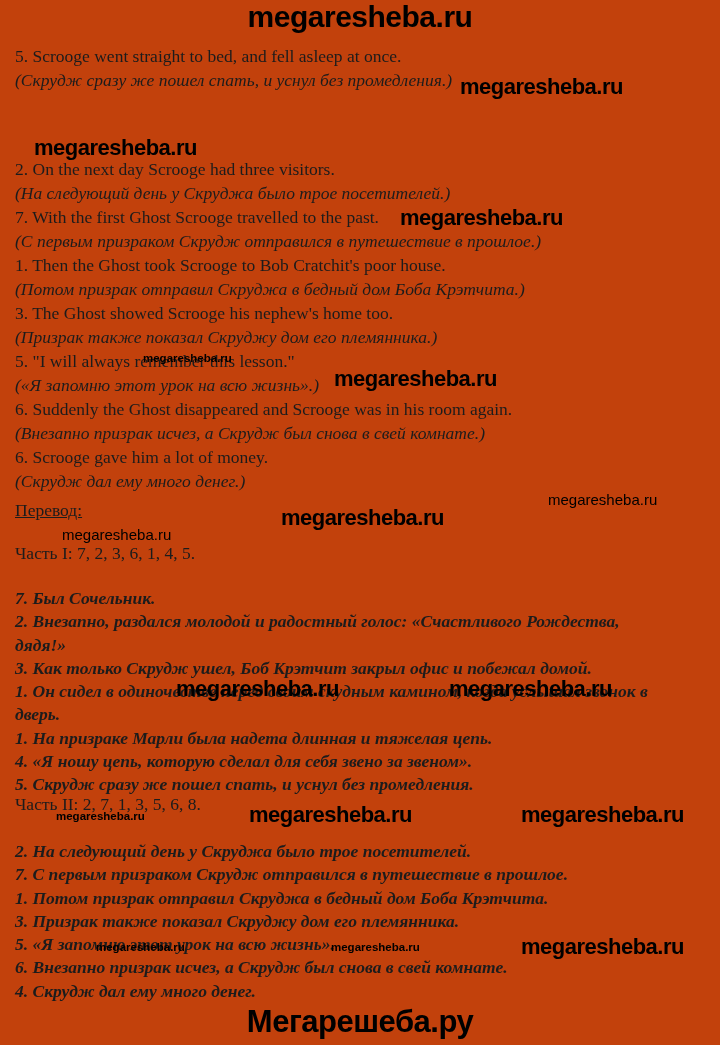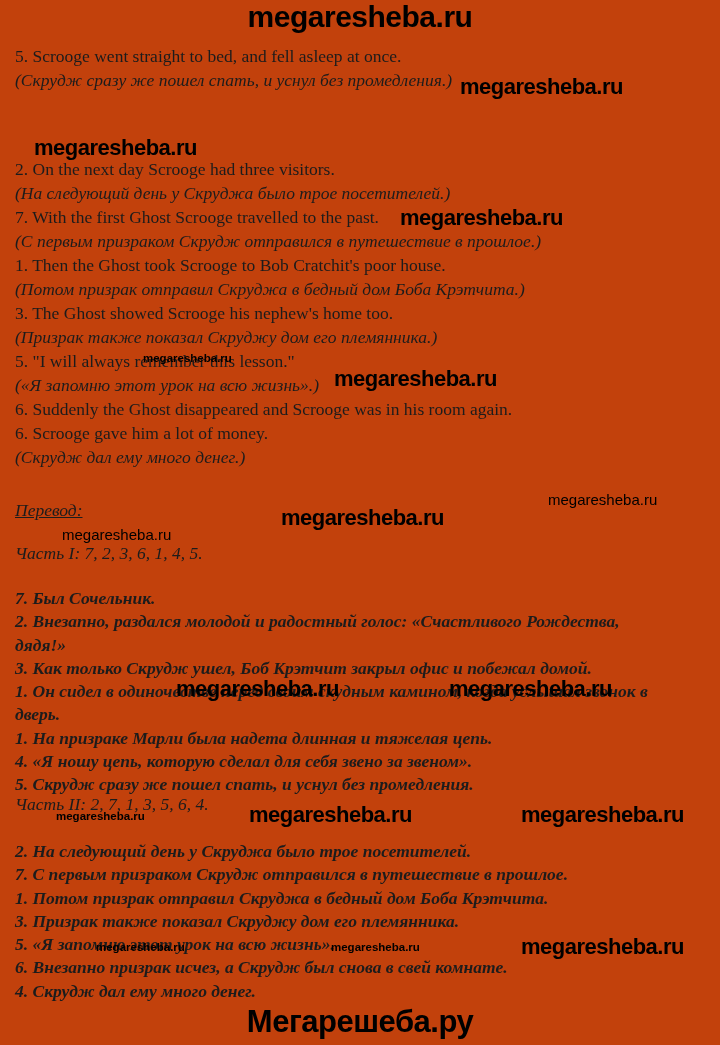--- a/index.html
+++ b/index.html
@@ -24,21 +24,21 @@
   }
   .wm-lg  { font-weight:bold; font-size:22px; letter-spacing:-0.5px; }
   .wm-sm  { font-weight:bold; font-size:11.5px; }
   .wm-reg { font-weight:normal; font-size:15px; }
 
   
   .en-block  { position:absolute; left:15px; right:8px; font-size:17.5px; line-height:24px; }
   .en-line   { white-space:nowrap; }
   .ru-line   { font-style:italic; white-space:nowrap; }
   .heading-line { position:absolute; left:15px; font-size:17.5px; white-space:nowrap; }
-  .it        { font-style:italic; }
+  .it        { }
   .underl    { text-decoration:underline; }
   .ru-list   { position:absolute; left:15px; font-style:italic; font-size:17.5px; line-height:23.3px;font-weight:bold; }
 </style>
 </head>
 <body>
 
 <div class="page">
 
   <div class="brand brand-top">megaresheba.ru</div>
 
@@ -53,39 +53,40 @@
     <div class="ru-line">(На следующий день у Скруджа было трое посетителей.)</div>
     <div class="en-line">7. With the first Ghost Scrooge travelled to the past.</div>
     <div class="ru-line">(С первым призраком Скрудж отправился в путешествие в прошлое.)</div>
     <div class="en-line">1. Then the Ghost took Scrooge to Bob Cratchit's poor house.</div>
     <div class="ru-line">(Потом призрак отправил Скруджа в бедный дом Боба Крэтчита.)</div>
     <div class="en-line">3. The Ghost showed Scrooge his nephew's home too.</div>
     <div class="ru-line">(Призрак также показал Скруджу дом его племянника.)</div>
     <div class="en-line">5. "I will always remember this lesson."</div>
     <div class="ru-line">(«Я запомню этот урок на всю жизнь».)</div>
     <div class="en-line">6. Suddenly the Ghost disappeared and Scrooge was in his room again.</div>
+    <div class="ru-line">(Внезапно призрак исчез, а Скрудж был снова в свей комнате.)</div>
     <div class="en-line">6. Scrooge gave him a lot of money.</div>
     <div class="ru-line">(Скрудж дал ему много денег.)</div>
   </div>
 
   <div class="heading-line it underl" style="top:500px;">Перевод:</div>
 
   <div class="heading-line it" style="top:543px;">Часть I: 7, 2, 3, 6, 1, 4, 5.</div>
 
   <div class="ru-list" style="top:587px; width:656px;">
     <div>7. Был Сочельник.</div>
     <div>2. Внезапно, раздался молодой и радостный голос: «Счастливого Рождества, дядя!»</div>
     <div>3. Как только Скрудж ушел, Боб Крэтчит закрыл офис и побежал домой.</div>
     <div>1. Он сидел в одиночестве перед своим скудным камином, когда услышал звонок в дверь.</div>
     <div>1. На призраке Марли была надета длинная и тяжелая цепь.</div>
     <div>4. «Я ношу цепь, которую сделал для себя звено за звеном».</div>
     <div>5. Скрудж сразу же пошел спать, и уснул без промедления.</div>
   </div>
 
-  <div class="heading-line it" style="top:794px;">Часть II: 2, 7, 1, 3, 5, 6, 4.</div>
+  <div class="heading-line it" style="top:794px;">Часть II: 2, 7, 1, 3, 5, 6, 8.</div>
 
   <div class="ru-list" style="top:840px; width:695px;">
     <div>2. На следующий день у Скруджа было трое посетителей.</div>
     <div>7. С первым призраком Скрудж отправился в путешествие в прошлое.</div>
     <div>1. Потом призрак отправил Скруджа в бедный дом Боба Крэтчита.</div>
     <div>3. Призрак также показал Скруджу дом его племянника.</div>
     <div>5. «Я запомню этот урок на всю жизнь».</div>
     <div>6. Внезапно призрак исчез, а Скрудж был снова в свей комнате.</div>
     <div>4. Скрудж дал ему много денег.</div>
   </div>

